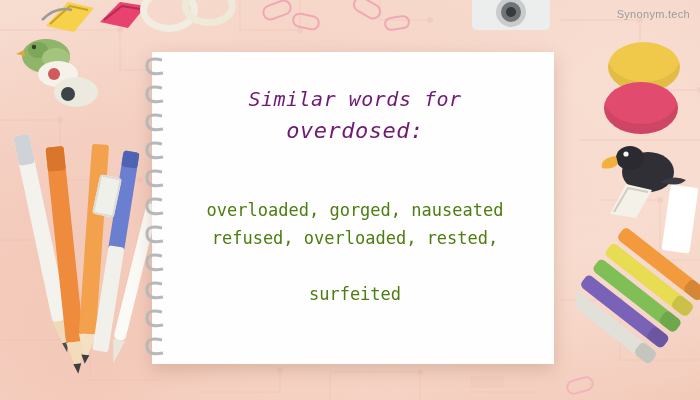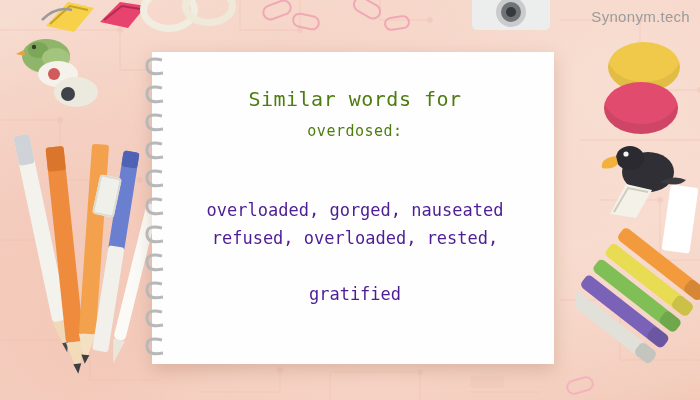--- a/index.html
+++ b/index.html
@@ -58,51 +58,52 @@
     width: 24px;
     height: 322px;
   }
 
   .note-text {
     position: absolute;
     left: 170px;
     top: 84px;
     width: 370px;
     text-align: center;
-    color: #4d7c0f;
+    color: #701a75;
+    font-style: italic;
   }
   .title-line1 {
     font-size: 20px;
     letter-spacing: .5px;
     line-height: 30px;
   }
   .title-line2 {
-    font-size: 15px;
+    font-size: 22px;
     letter-spacing: .5px;
     line-height: 34px;
   }
   .words {
     position: absolute;
     left: 170px;
     top: 196px;
     width: 370px;
     text-align: center;
-    color: #4c1d95;
+    color: #4d7c0f;
     font-size: 17px;
     line-height: 28px;
   }
   .words span { white-space: nowrap; }
 
   
   .brand {
     position: absolute;
     right: 10px;
     top: 8px;
     font-family: "Liberation Sans", sans-serif;
-    font-size: 15px;
+    font-size: 11px;
     color: #9b9b9b;
     letter-spacing: .3px;
   }
   .binder-clip {
     position: absolute;
   }
   .paperclip {
     position: absolute;
     border: 2px solid #f0a8b4;
     border-radius: 8px;
@@ -327,18 +328,18 @@
 
   <div class="note-text">
     <div class="title-line1">Similar words for</div>
     <div class="title-line2">overdosed:</div>
   </div>
 
   <div class="words">
     <span>overloaded, gorged, nauseated</span><br>
     <span>refused, overloaded, rested,</span><br>
     <br>
-    <span>gratified</span>
+    <span>surfeited</span>
   </div>
 
   <div class="brand">Synonym.tech</div>
 
 </div>
 
 </body></html>

